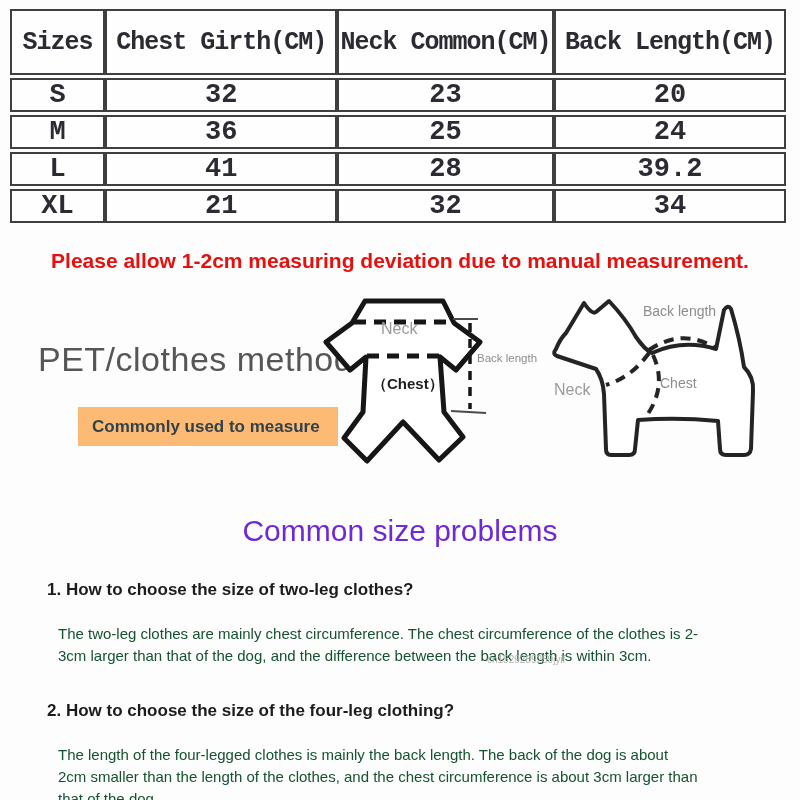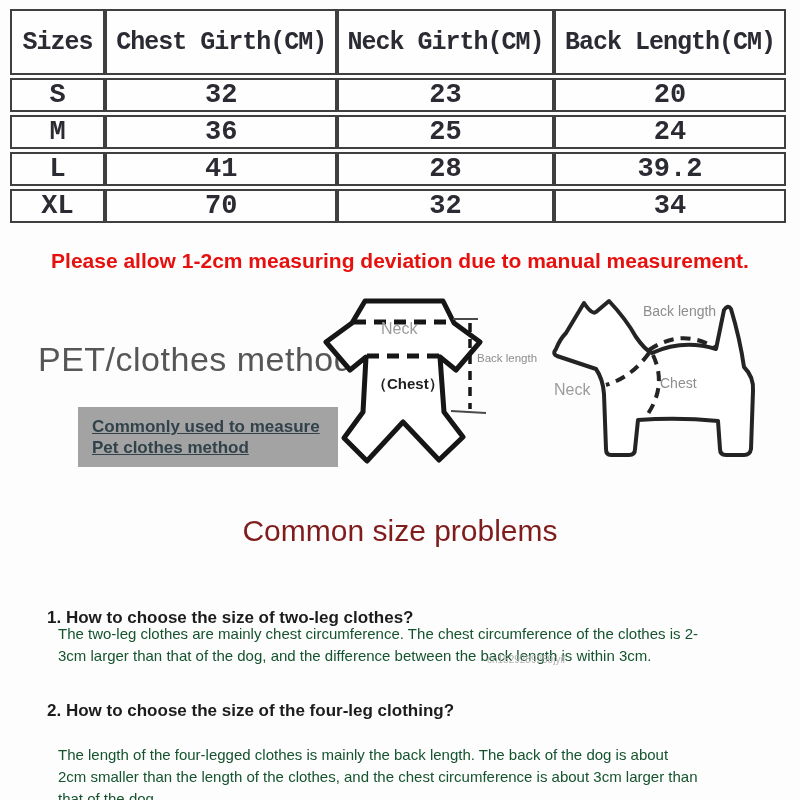--- a/index.html
+++ b/index.html
@@ -47,48 +47,48 @@
     padding:9px 12px 9px 14px;
     font-size:17px;font-weight:700;line-height:21px;color:#31424a;
   }
   .diagram{position:absolute;}
   .clothes-diagram{left:323px;top:293px;}
   .dog-diagram{left:548px;top:291px;}
 
   
   .problems-title{
     position:absolute;left:0;top:514px;width:800px;
-    text-align:center;font-size:30px;color:#7f1d1d;
+    text-align:center;font-size:30px;color:#6d28d9;
   }
   .question{
     position:absolute;left:47px;
     font-size:17px;font-weight:700;color:#1c1c1c;
   }
-  .q1{top:608px;text-align:right;}
+  .q1{top:580px;text-align:right;}
   .q2{top:701px;}
   .answer{
     position:absolute;left:58px;width:640px;
     font-size:15px;line-height:22px;color:#14532d;
   }
   .a1{top:623px;}
   .a2{top:744px;}
   .watermark{
     position:absolute;left:487px;top:654px;
     font-size:10px;color:#b3b3b3;
   }
 </style>
 </head>
 <body>
 
 <table class="size-table">
   <tbody>
     <tr class="hdr">
       <td class="col-sizes">Sizes</td>
       <td class="col-chest">Chest Girth(CM)</td>
-      <td class="col-neck">Neck Girth(CM)</td>
+      <td class="col-neck">Neck Common(CM)</td>
       <td class="col-back">Back Length(CM)</td>
     </tr>
     <tr class="row">
       <td>S</td>
       <td>32</td>
       <td>23</td>
       <td>20</td>
     </tr>
     <tr class="row">
       <td>M</td>
@@ -97,34 +97,33 @@
       <td>24</td>
     </tr>
     <tr class="row">
       <td>L</td>
       <td>41</td>
       <td>28</td>
       <td>39.2</td>
     </tr>
     <tr class="row">
       <td>XL</td>
-      <td>70</td>
+      <td>21</td>
       <td>32</td>
       <td>34</td>
     </tr>
   </tbody>
 </table>
 
 <div class="note" style="color: rgb(230, 16, 14);">Please allow 1-2cm measuring deviation due to manual measurement.</div>
 
 <div class="measure-title">PET/clothes method</div>
 
-<div class="highlight-box" style="background: #a3a3a3; text-decoration: underline;">
+<div class="highlight-box" style="background: #fdba74;">
   <div>Commonly used to measure</div>
-  <div>Pet clothes method</div>
 </div>
 
 <svg class="diagram clothes-diagram" width="237" height="187" viewBox="0 0 237 187">
   <path d="M 42,8 L 120,8 L 131,30 L 157,49 L 133,77 L 117,64
            L 121,119 L 140,144 L 116,167 L 80,129 L 44,168 L 21,145
            L 40,119 L 43,64 L 27,77 L 3,49 L 29,30 Z" fill="#ffffff" stroke="#161616" stroke-width="5" stroke-linejoin="round"></path>
   <path d="M 31,29 L 130,29" stroke="#161616" stroke-width="5" stroke-dasharray="12,8" fill="none"></path>
   <path d="M 44,63 L 118,63" stroke="#161616" stroke-width="5" stroke-dasharray="12,8" fill="none"></path>
   <path d="M 130,26 L 155,26" stroke="#4a4a4a" stroke-width="2" fill="none"></path>
   <path d="M 147,30 L 147,116" stroke="#161616" stroke-width="3.5" stroke-dasharray="9,7" fill="none"></path>

